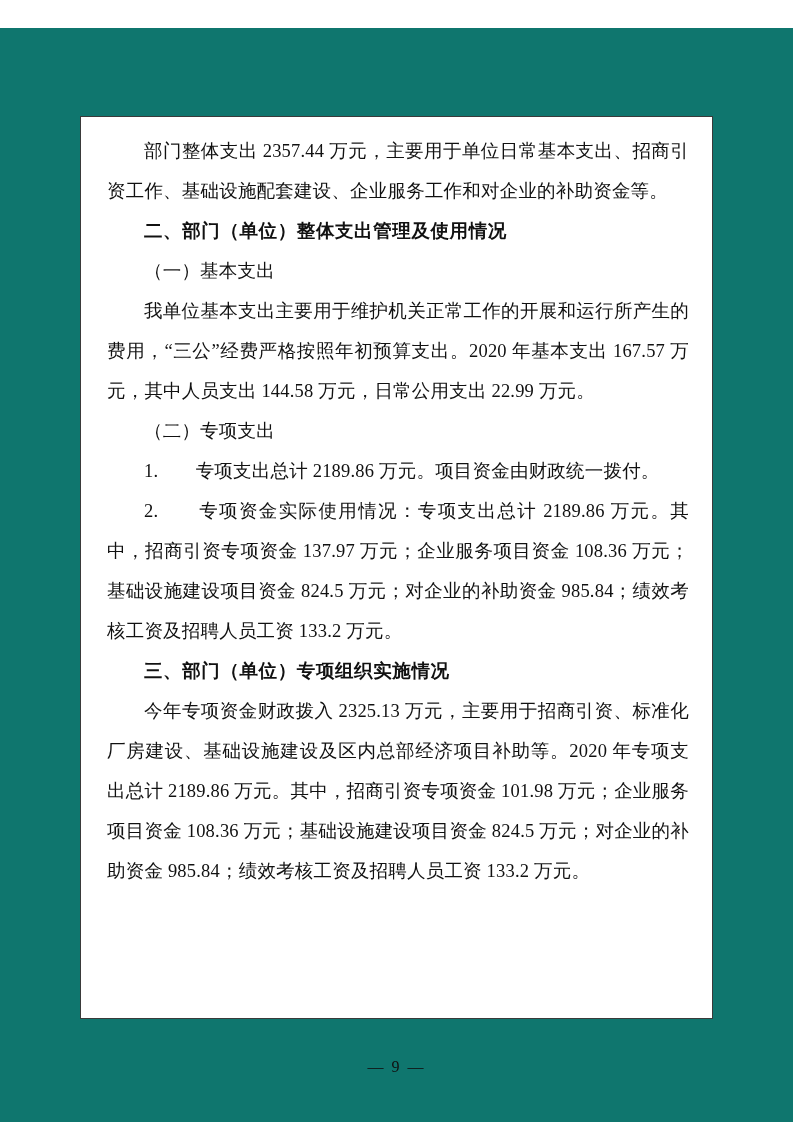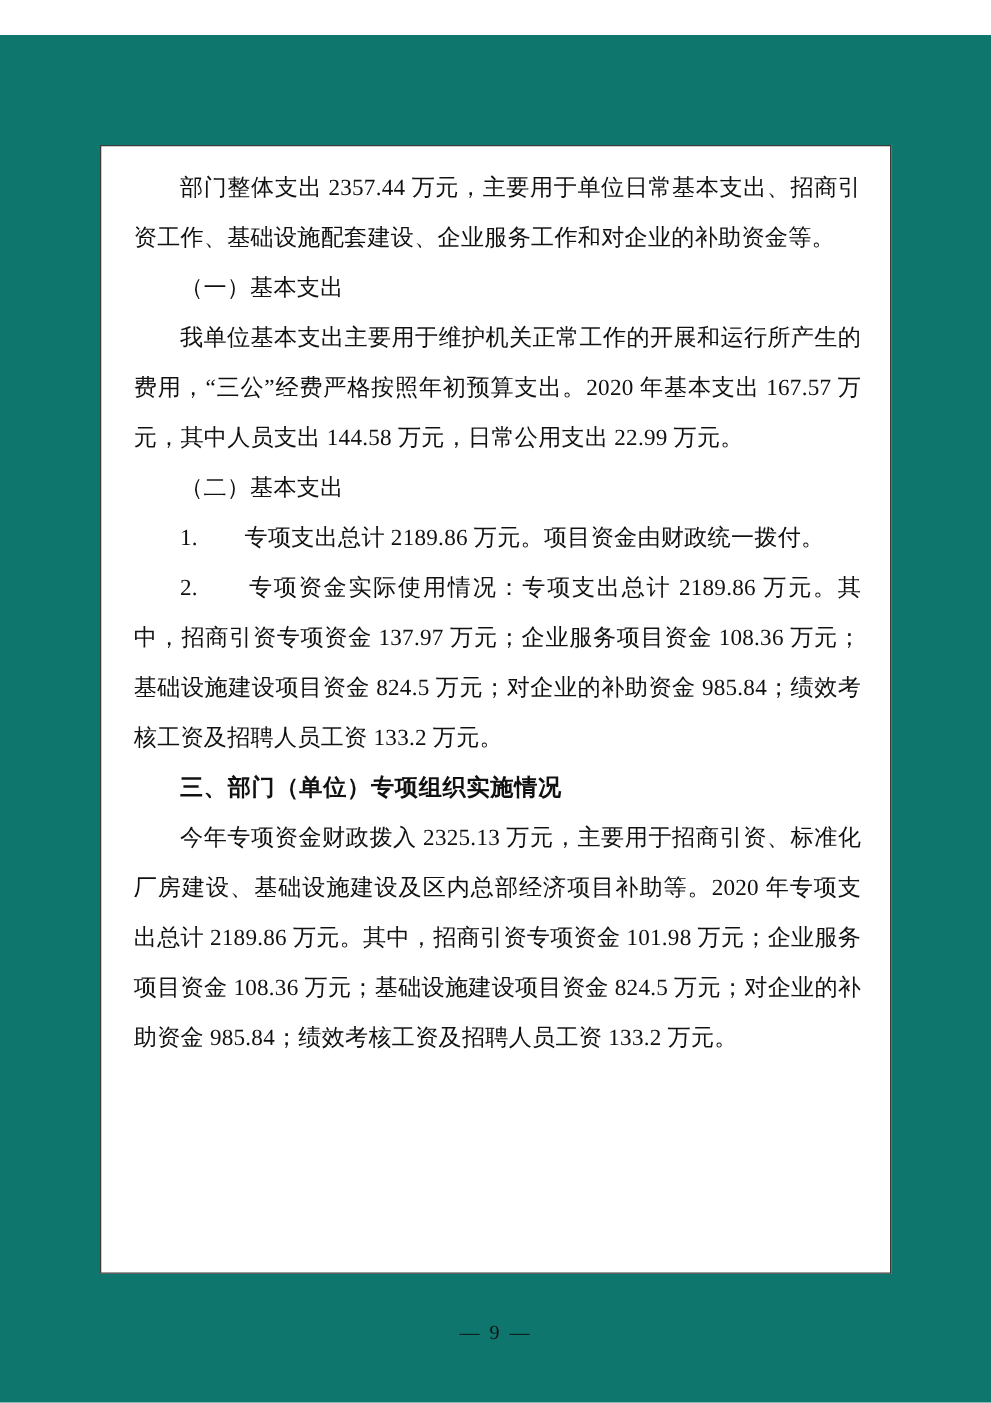--- a/index.html
+++ b/index.html
@@ -73,23 +73,24 @@
     letter-spacing: 2px;
   }
 </style>
 </head>
 <body>
 
 <div class="page">
   <div class="frame">
     <div class="frame-inner">
       <p class="indent2">部门整体支出 2357.44 万元，主要用于单位日常基本支出、招商引资工作、基础设施配套建设、企业服务工作和对企业的补助资金等。</p>
+      <p class="heading">二、部门（单位）整体支出管理及使用情况</p>
       <p class="sub">（一）基本支出</p>
       <p class="indent2">我单位基本支出主要用于维护机关正常工作的开展和运行所产生的费用，“三公”经费严格按照年初预算支出。2020 年基本支出 167.57 万元，其中人员支出 144.58 万元，日常公用支出 22.99 万元。</p>
-      <p class="sub">（二）基本支出</p>
+      <p class="sub">（二）专项支出</p>
       <p class="indent2">1.　　专项支出总计 2189.86 万元。项目资金由财政统一拨付。</p>
       <p class="indent2">2.　　专项资金实际使用情况：专项支出总计 2189.86 万元。其中，招商引资专项资金 137.97 万元；企业服务项目资金 108.36 万元；基础设施建设项目资金 824.5 万元；对企业的补助资金 985.84；绩效考核工资及招聘人员工资 133.2 万元。</p>
       <p class="heading">三、部门（单位）专项组织实施情况</p>
       <p class="indent2">今年专项资金财政拨入 2325.13 万元，主要用于招商引资、标准化厂房建设、基础设施建设及区内总部经济项目补助等。2020 年专项支出总计 2189.86 万元。其中，招商引资专项资金 101.98 万元；企业服务项目资金 108.36 万元；基础设施建设项目资金 824.5 万元；对企业的补助资金 985.84；绩效考核工资及招聘人员工资 133.2 万元。</p>
     </div>
   </div>
   <div class="pagenum">— 9 —</div>
 </div>
 
 </body></html>

